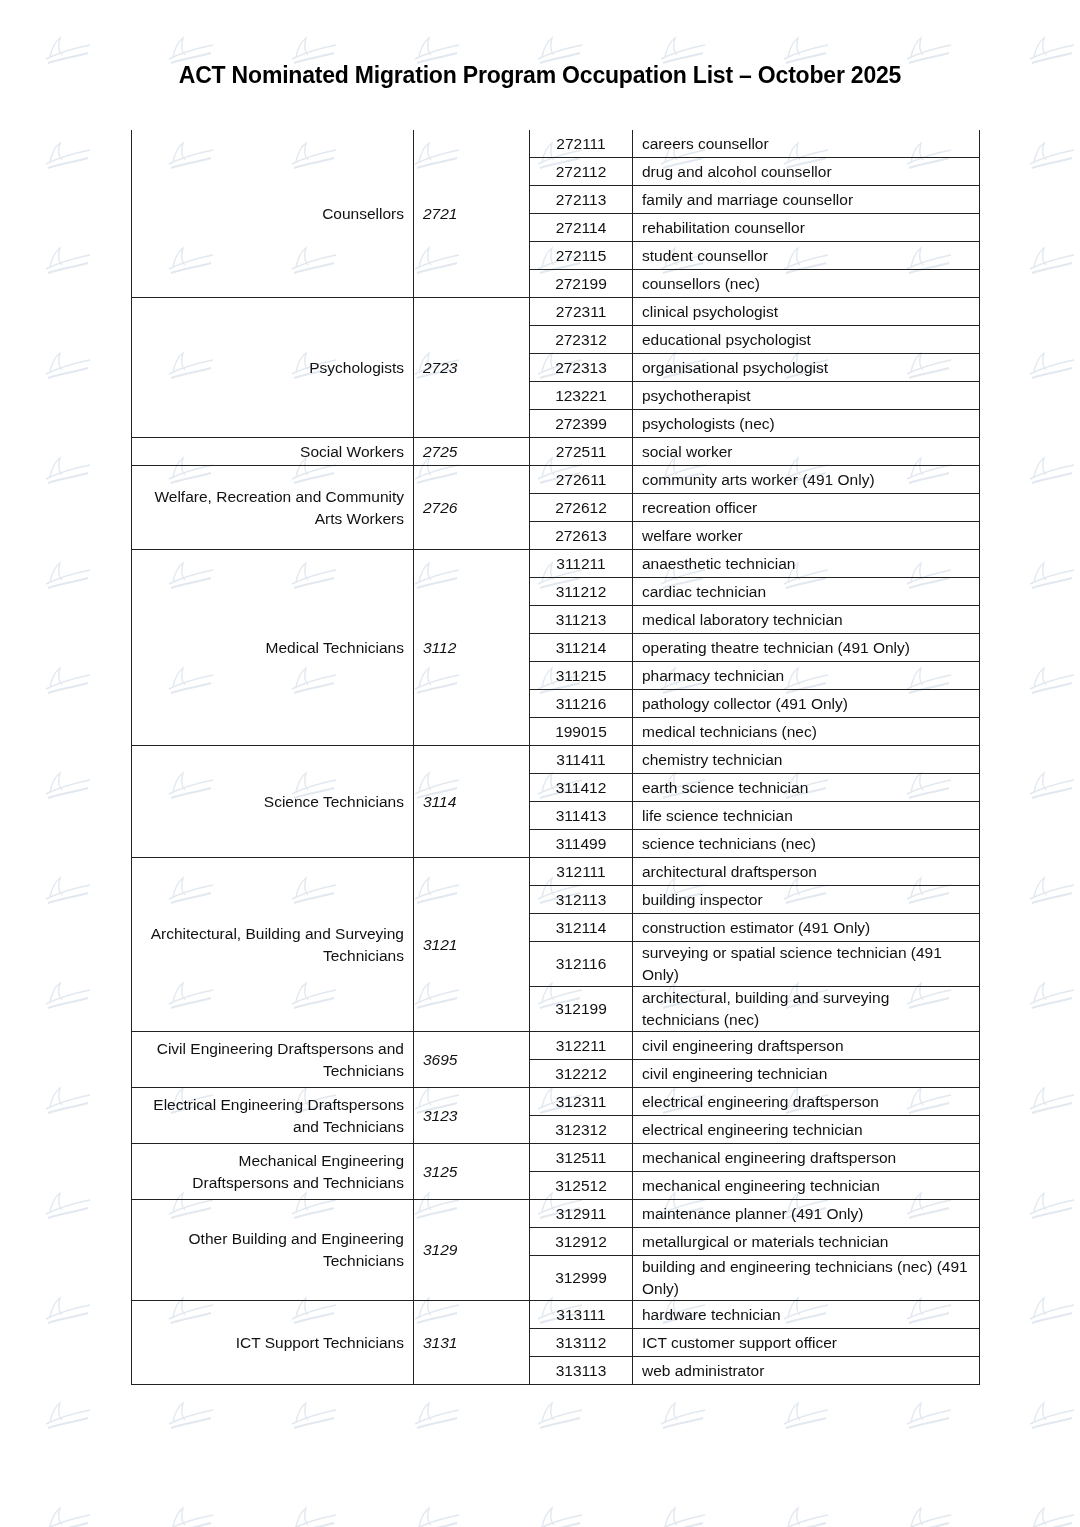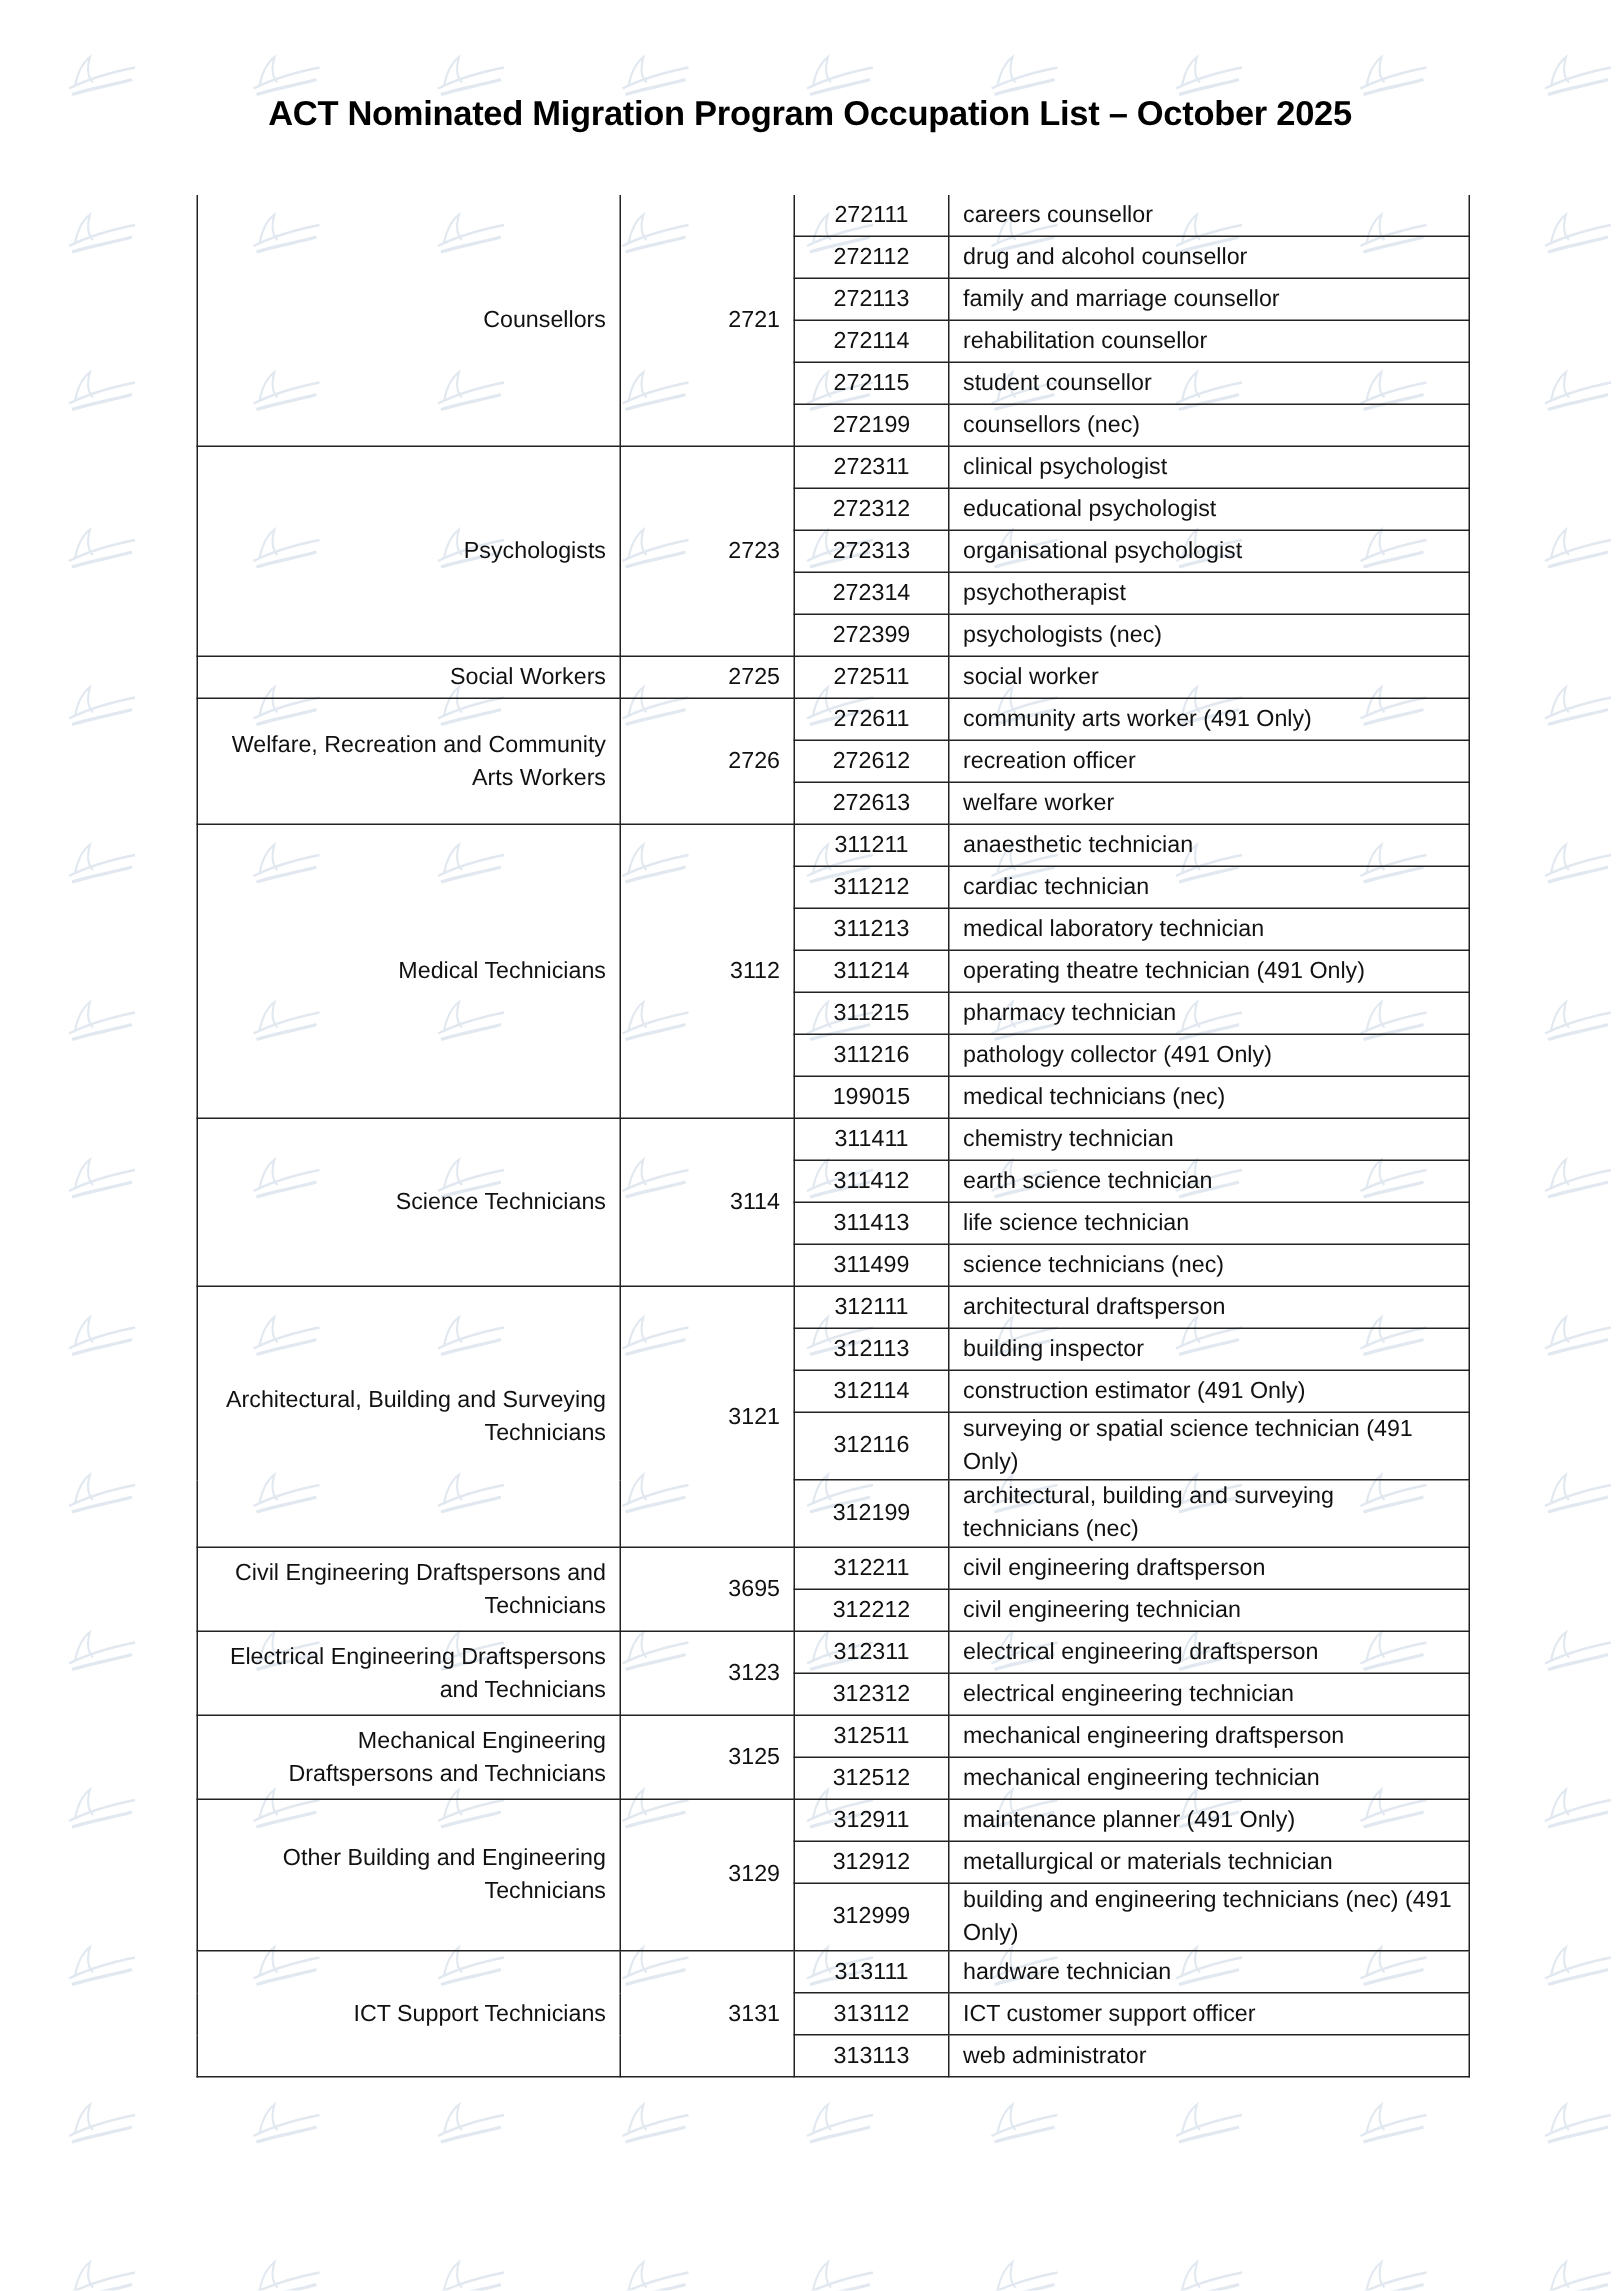--- a/index.html
+++ b/index.html
@@ -8,21 +8,21 @@
   .watermarks { position:absolute; inset:0; pointer-events:none; z-index:0; }
   .wm { position:absolute; width:58px; height:34px; opacity:0.55; }
   .title { position:absolute; top:62px; left:0; width:1080px; text-align:center;
            font-weight:bold; font-size:23px; letter-spacing:-0.2px; color:#000; z-index:2; }
   table.occ { position:absolute; left:131px; top:130px; border-collapse:collapse;
               table-layout:fixed; width:848px; z-index:2; font-size:15.5px; }
   table.occ td { border:1px solid #222; padding:0 9px; vertical-align:middle;
                  line-height:22px; background:transparent; }
   table.occ tr.first-row td { border-top:none; }
   td.grp-name { text-align:right; }
-  td.grp-code { text-align:right; }
+  td.grp-code { text-align:left;font-style:italic; }
   td.anzsco { text-align:center; vertical-align:bottom; padding-top:2px; padding-bottom:0; }
   td.occ-name { text-align:left; vertical-align:top; }
   tr.single td { height:27px; }
   tr.double td { height:44px; }
 </style>
 </head>
 <body>
 
 <div class="watermarks" id="watermarks">
     <div class="wm" style="left: 40px; top: 35px;"><svg width="58" height="34" viewBox="0 0 58 34">
@@ -746,21 +746,21 @@
       </tr>
       <tr class="single">
         <td class="anzsco">272312</td>
         <td class="occ-name">educational psychologist</td>
       </tr>
       <tr class="single">
         <td class="anzsco">272313</td>
         <td class="occ-name">organisational psychologist</td>
       </tr>
       <tr class="single">
-        <td class="anzsco">272314</td>
+        <td class="anzsco">123221</td>
         <td class="occ-name">psychotherapist</td>
       </tr>
       <tr class="single">
         <td class="anzsco">272399</td>
         <td class="occ-name">psychologists (nec)</td>
       </tr>
       <tr class="single">
         <td class="grp-name" rowspan="1">Social Workers</td>
         <td class="grp-code" rowspan="1">2725</td>
         <td class="anzsco">272511</td>

